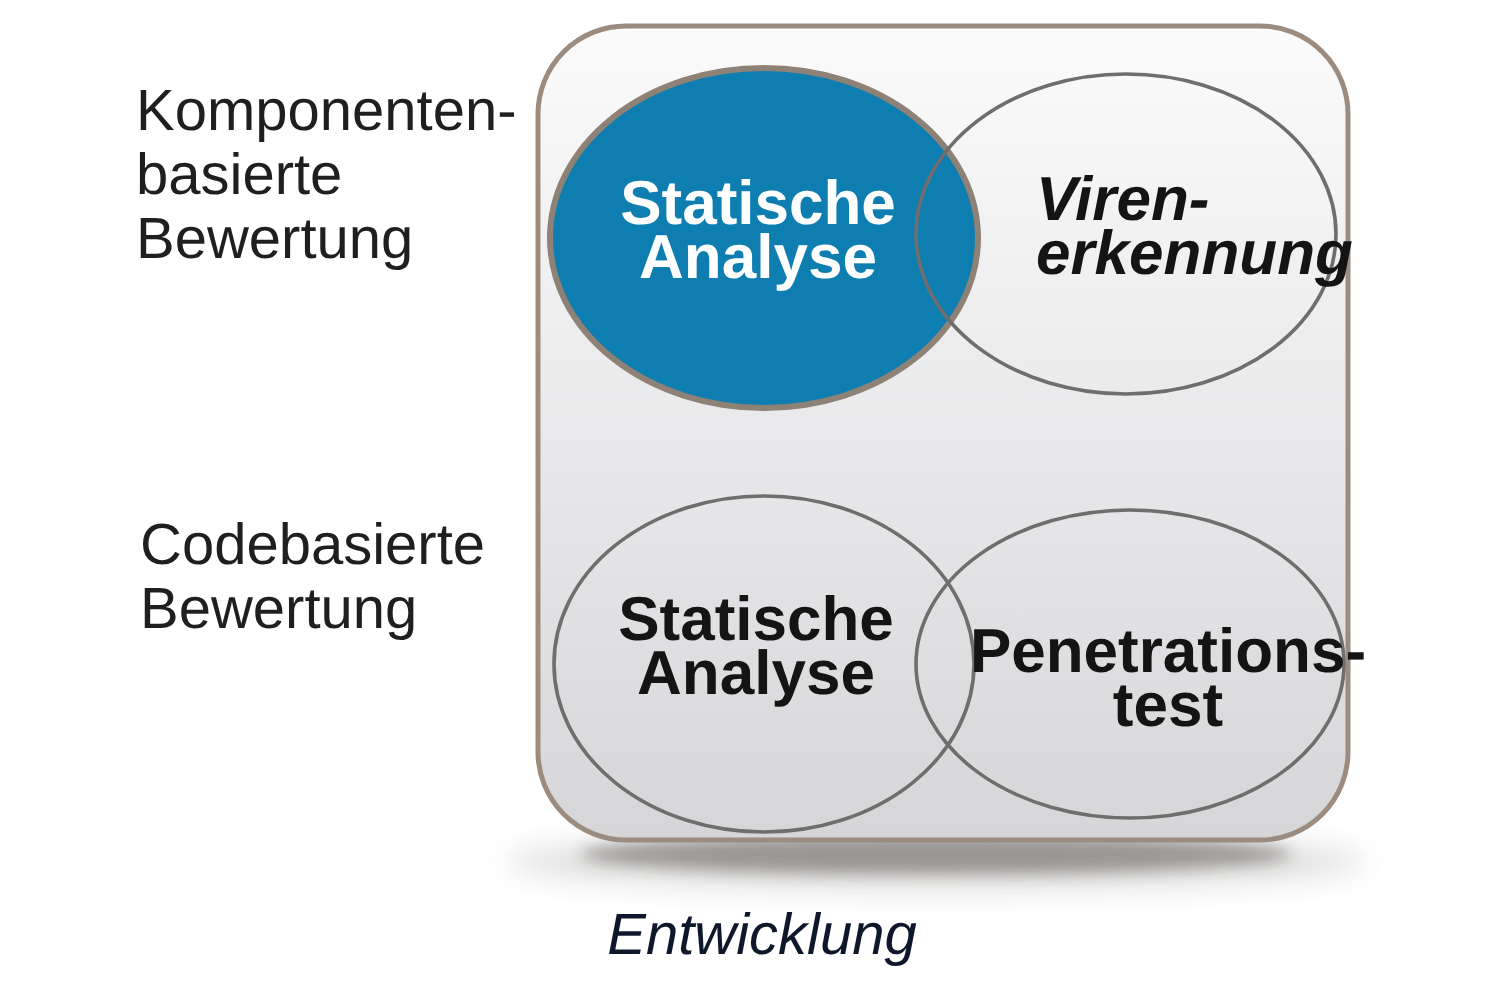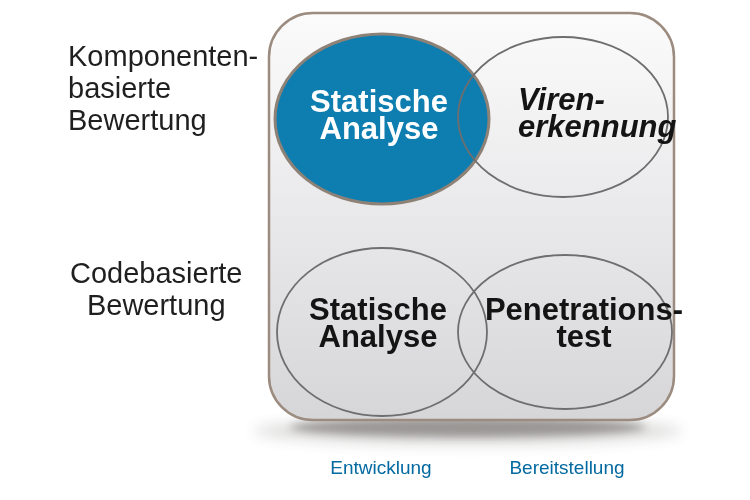--- a/index.html
+++ b/index.html
@@ -36,45 +36,46 @@
   .shadow-soft { fill: #38332f; opacity: 0.16; }
 
   .row-label {
     position: absolute;
     font-size: 29px;
     line-height: 32px;
     color: #1f1f1f;
     white-space: pre-line;
   }
   .row-label.top    { left: 68px; top: 40px;  }
-  .row-label.bottom { left: 70px; top: 257px; text-align: center; }
+  .row-label.bottom { left: 70px; top: 257px; }
 
   .cell-label {
     position: absolute;
     width: 220px;
     font-size: 31px;
     line-height: 27px;
     font-weight: 700;
     text-align: center;
     color: #141414;
     white-space: pre-line;
   }
   .cell-label.filled-cell { left: 269px; top: 88px; color: #ffffff; }
   .cell-label.viren  { left: 518px; top: 86px; width: 170px; text-align: left; font-style: italic; }
   .cell-label.stat-b { left: 268px; top: 296px; }
-  .cell-label.pen    { left: 474px; top: 296px; }
+  .cell-label.pen    { left: 474px; top: 312px; }
 
   .col-label {
     position: absolute;
     top: 452px;
     width: 220px;
-    font-size: 19px;
+    font-size: 29px;
     line-height: 32px;
     text-align: center;
-    color: #0369a1;
+    color: #0f172a;
+    font-style: italic;
   }
   .col-label.entwicklung    { left: 271px; }
   .col-label.bereitstellung { left: 457px; }
 </style>
 </head>
 <body>
 
 <div class="canvas">
 
   <svg class="shapes" width="750" height="500" viewBox="0 0 750 500">
@@ -115,15 +116,14 @@
   <div class="cell-label filled-cell">Statische
 Analyse</div>
   <div class="cell-label viren">Viren-
 erkennung</div>
   <div class="cell-label stat-b">Statische
 Analyse</div>
   <div class="cell-label pen">Penetrations-
 test</div>
 
   <div class="col-label entwicklung">Entwicklung</div>
-  <div class="col-label bereitstellung">Bereitstellung</div>
 
 </div>
 
 </body></html>

